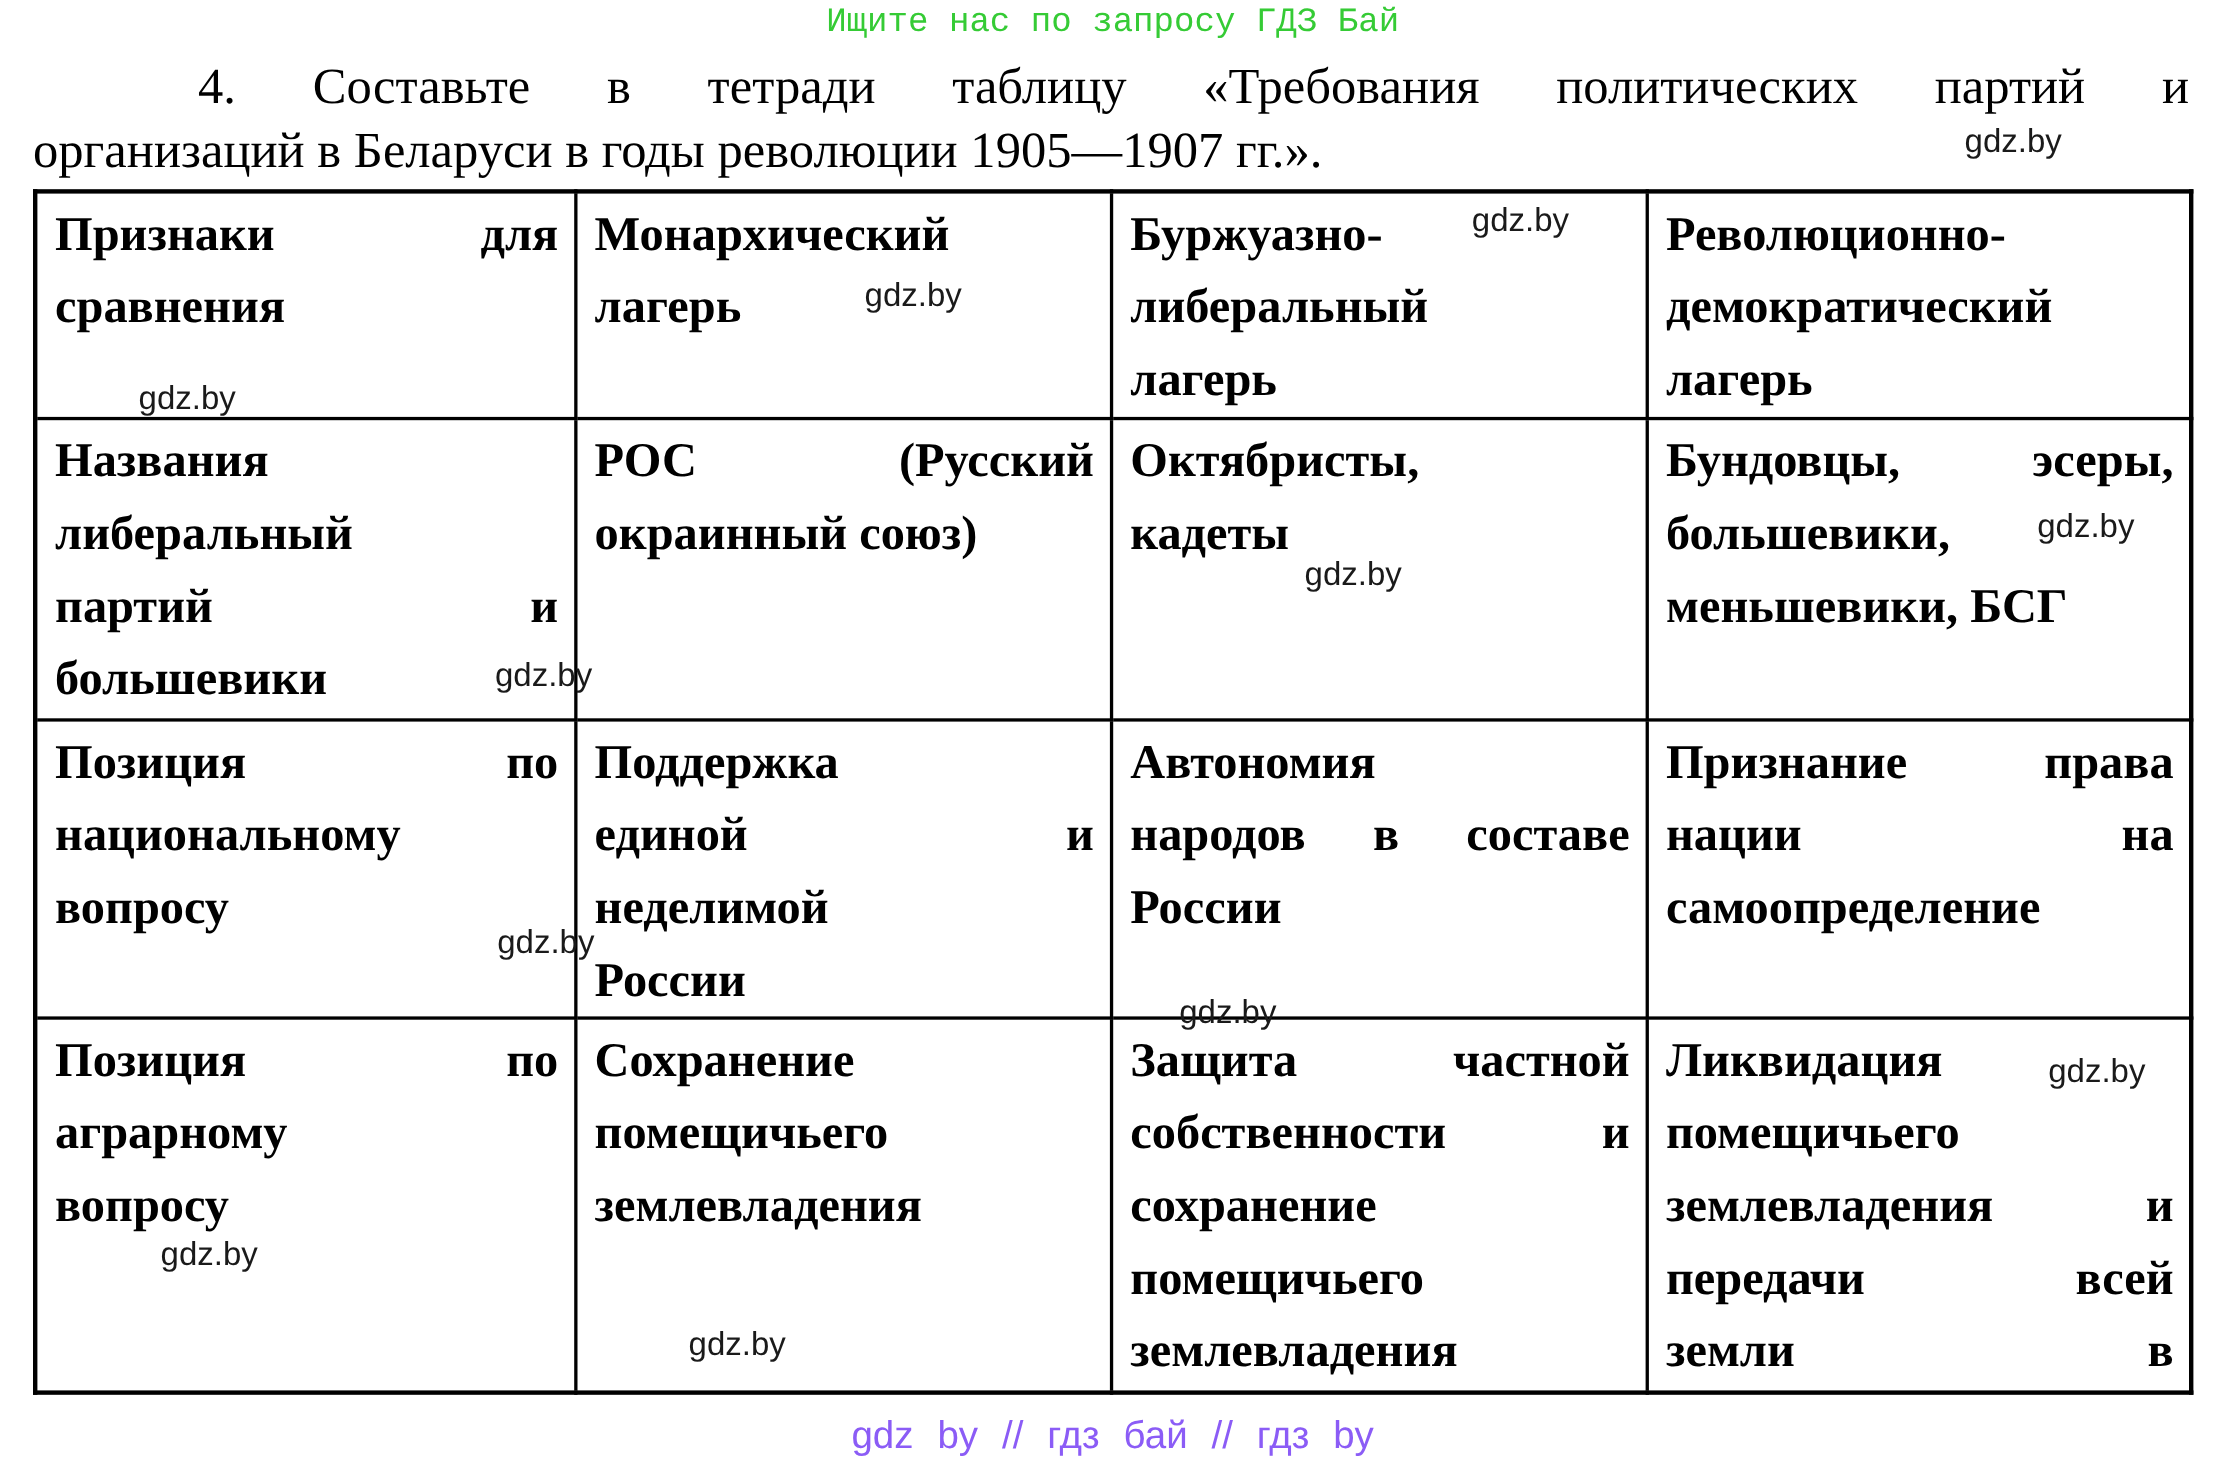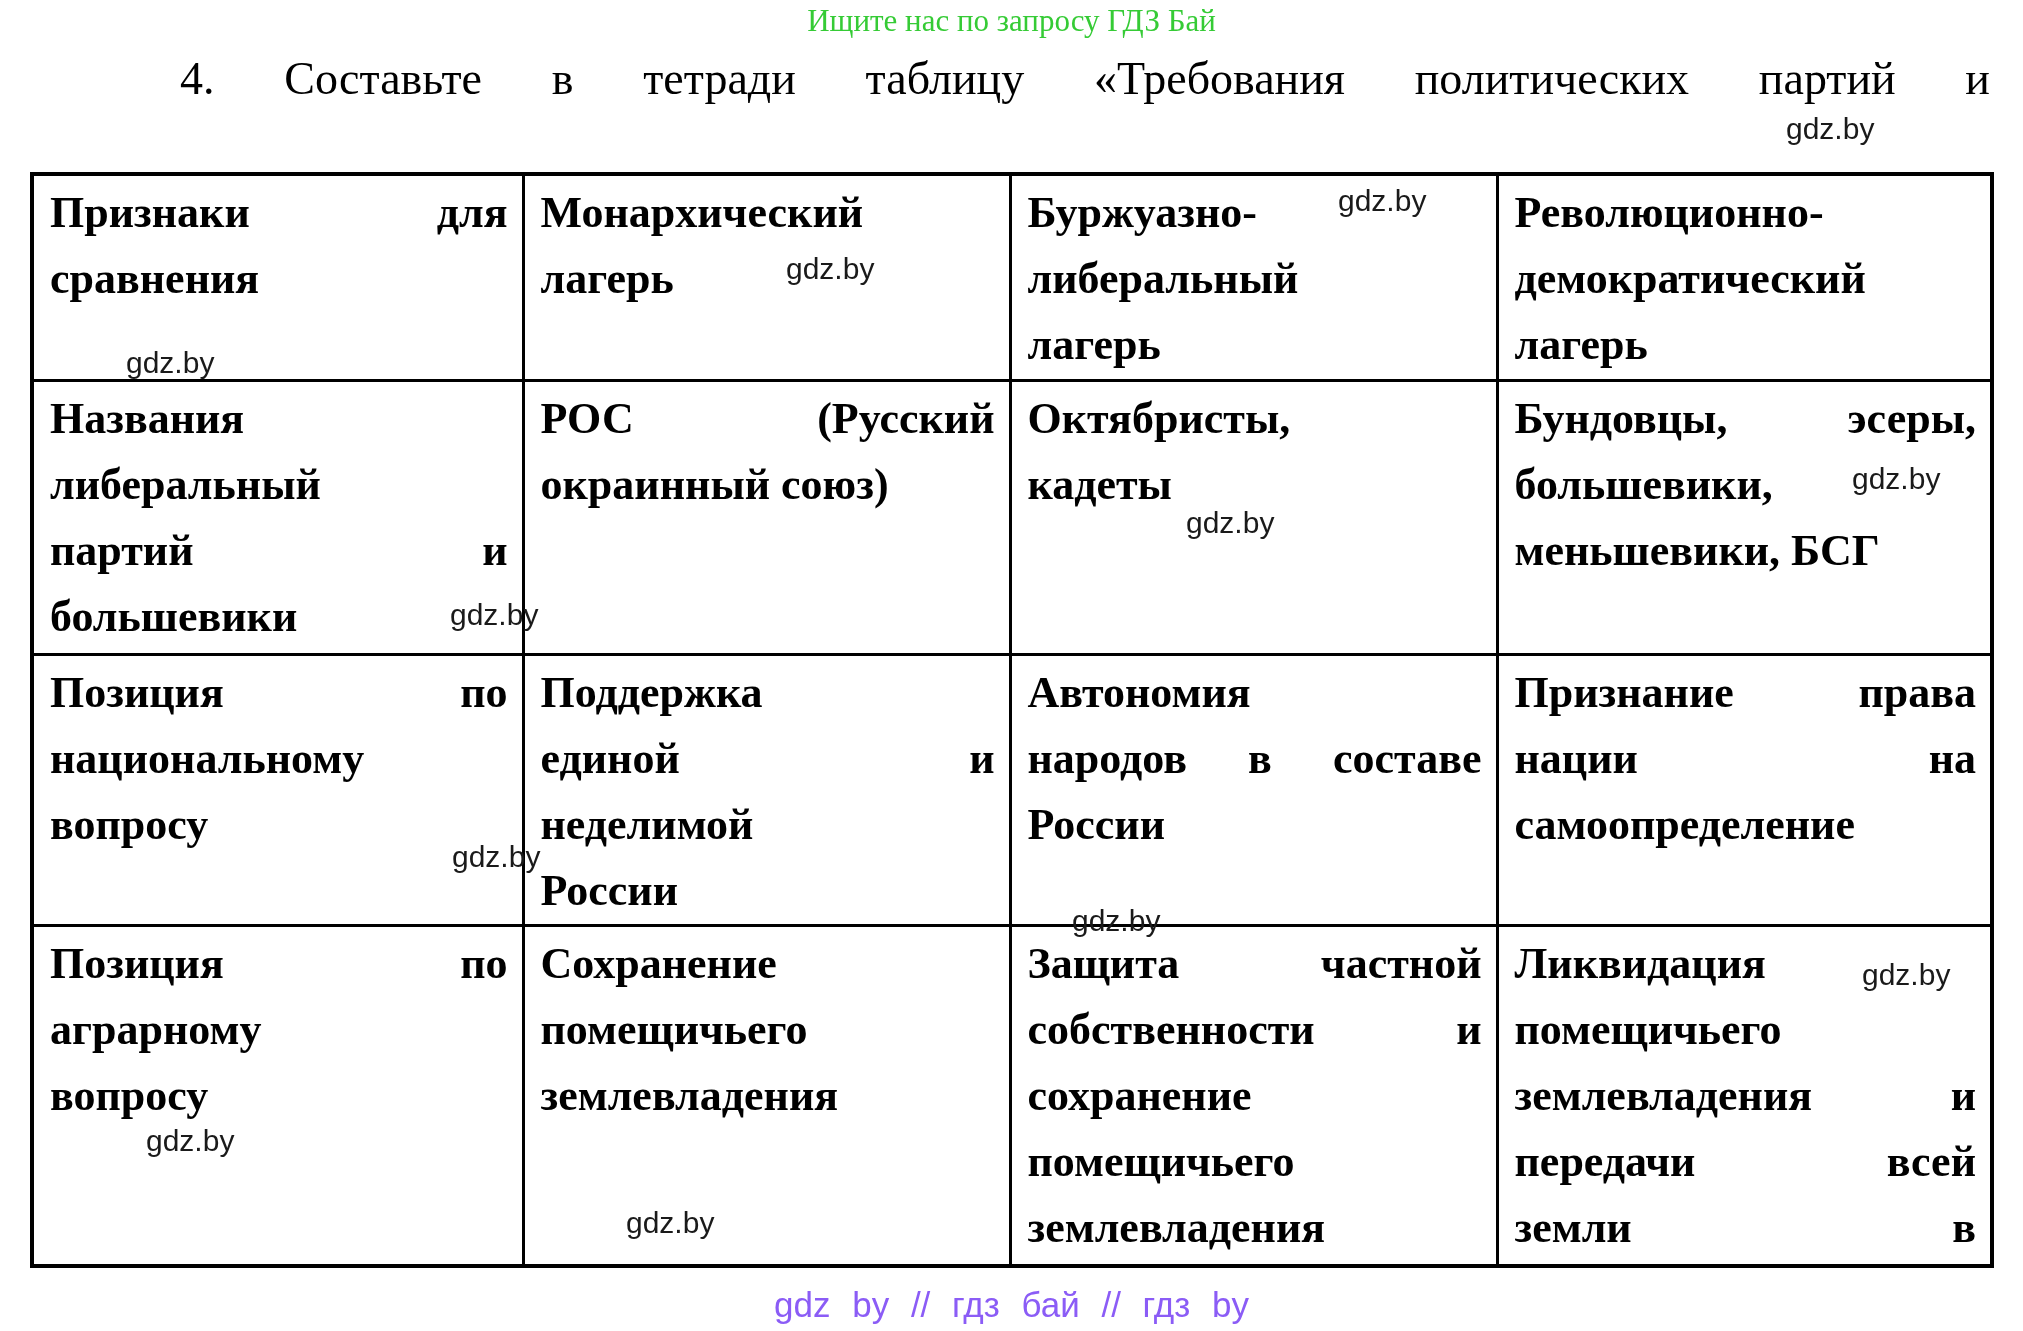--- a/index.html
+++ b/index.html
@@ -1,20 +1,20 @@
 <!DOCTYPE html>
 <html><head>
 <meta charset="utf-8">
 <style>
   html,body{margin:0;padding:0;background:#ffffff;}
   #page{position:relative;width:2023px;height:1331px;background:#ffffff;overflow:hidden;
         font-family:"Liberation Serif", serif;color:#000;}
   
   #promo{position:absolute;left:0;top:4px;width:100%;text-align:center;
-         font-family:Liberation Serif, serif;font-size:31px;line-height:34px;color:#35cb35;}
+         font-family:Liberation Mono, monospace;font-size:31px;line-height:34px;color:#35cb35;}
   
   #heading{position:absolute;left:30px;top:50px;width:1960px;font-size:46px;line-height:58px;}
   .h-line1{padding-left:150px;text-align:justify;text-align-last:justify;white-space:nowrap;}
   .h-line2{text-align:left;}
   
   #tbl{position:absolute;left:30px;top:172px;border-collapse:collapse;table-layout:fixed;
        width:1960px;}
   #tbl td{border:3px solid #000;vertical-align:top;padding:4px 14px 0 16px;overflow:hidden;}
   #tbl{border:4px solid #000;}
   .ln{font-size:44px;line-height:66px;text-align:justify;text-align-last:justify;font-weight:bold;}
@@ -29,20 +29,21 @@
 </style>
 </head>
 <body>
 
 <div id="page">
 
   <div id="promo">Ищите нас по запросу ГДЗ Бай</div>
 
   <div id="heading">
     <div class="h-line1">4. Составьте в тетради таблицу «Требования политических партий и</div>
+    <div class="h-line2">организаций в Беларуси в годы революции 1905—1907 гг.».</div>
   </div>
 
   <table id="tbl">
     <colgroup>
       <col style="width:491px">
         <col style="width:487px">
         <col style="width:487px">
         <col style="width:495px">
     </colgroup>
     <tbody>

